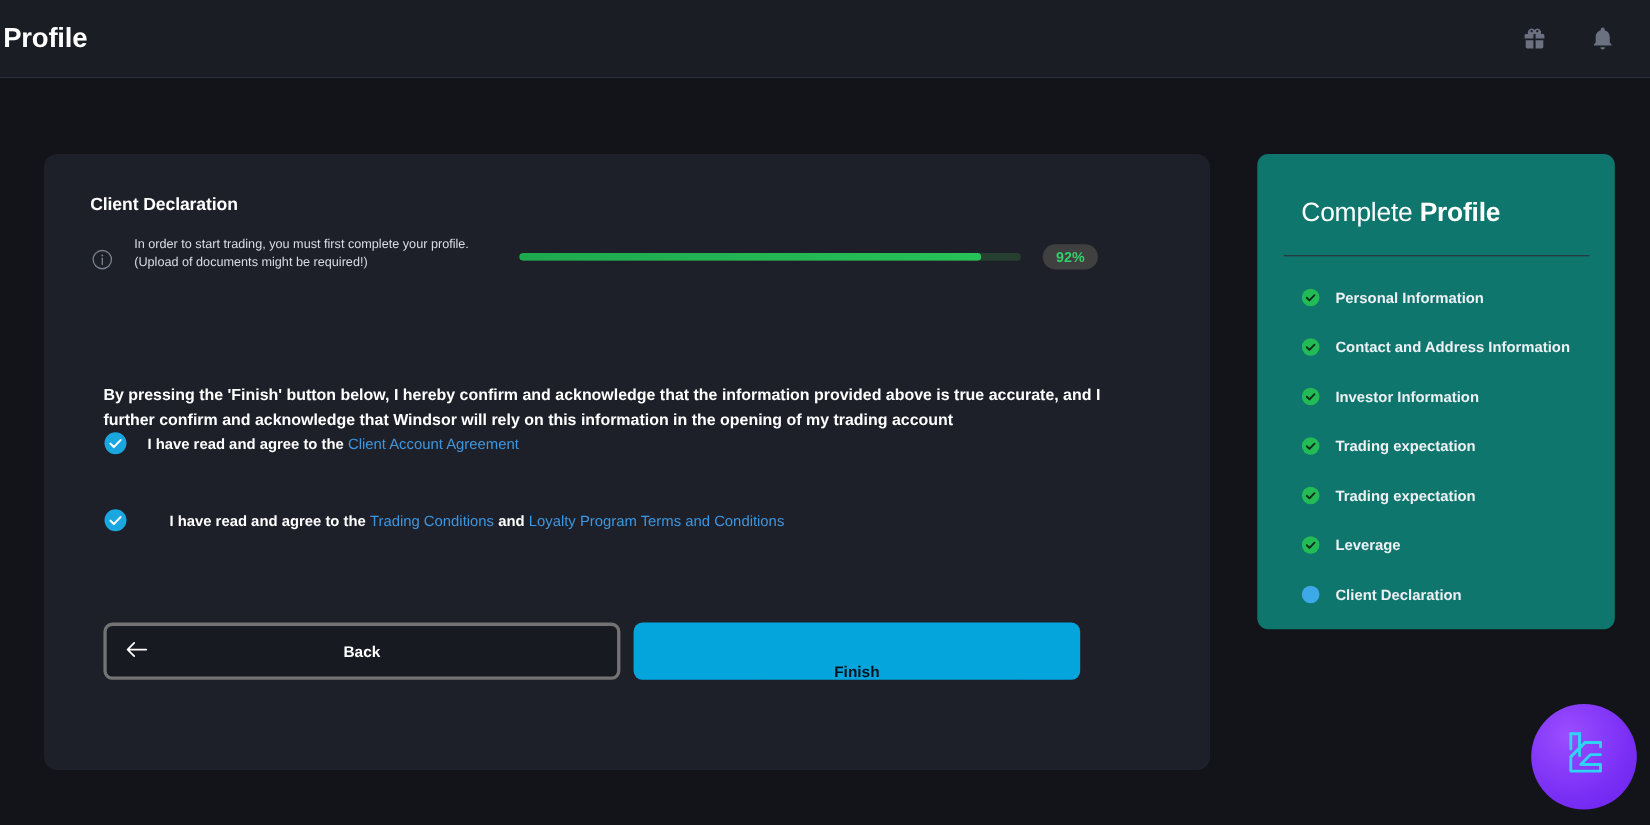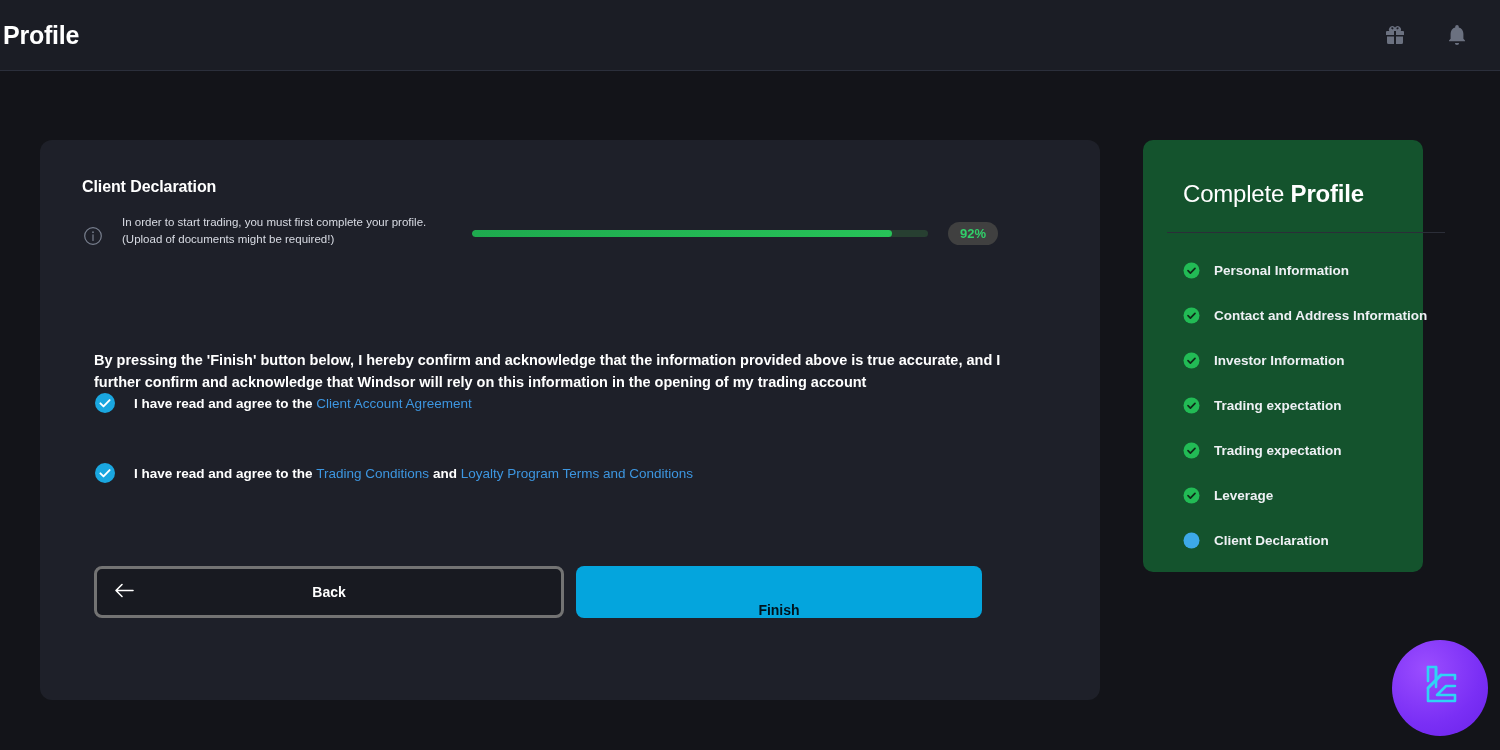--- a/index.html
+++ b/index.html
@@ -66,21 +66,21 @@
 
   .declaration {
     position: absolute; left: 54px; top: 172px; width: 945px;
     font-size: 14.5px; line-height: 22px; font-weight: 700; color: #ffffff; margin-top: 37px;
   }
 
   .agree-row {
     position: absolute; left: 54px; display: flex; align-items: center;
   }
   .agree-row.r1 { top: 252px; }
-  .agree-row.r2 { top: 322px; }
+  .agree-row.r2 { top: 322px; gap: 20px; }
   .chk { width: 22px; height: 22px; flex: 0 0 22px; cursor: pointer; }
   .agree-text {
     margin-left: 18px; font-size: 13.5px; font-weight: 700; color: #ffffff; white-space: nowrap;
   }
   .agree-text a { color: #3d96e0; text-decoration: none; font-weight: 400; cursor: pointer; }
   .agree-text .conj { color: #ffffff; font-weight: 700; }
 
   .btn-row { position: absolute; left: 54px; top: 426px; display: flex; gap: 12px; }
   .btn-back {
     width: 470px; height: 52px; background: #181a21; border: 3px solid #737373;
@@ -91,22 +91,22 @@
   .btn-back span { font-size: 14px; font-weight: 700; color: #ffffff; }
   .btn-finish {
     width: 406px; height: 52px; background: #04a5dd; border-radius: 8px;
     display: flex; align-items: flex-end; justify-content: center; cursor: pointer;
   }
   .btn-finish span { font-size: 14px; font-weight: 700; color: #00131c; }
 
   
   .side-card {
     position: absolute; left: 1143px; top: 140px;
-    width: 280px; height: 432px;
-    background: #14532d; border-radius: 10px;
+    width: 325px; height: 432px;
+    background: #0f766e; border-radius: 10px;
   }
   .side-title {
     position: absolute; left: 40px; top: 40px;
     font-size: 24px; color: #ffffff; letter-spacing: -0.2px; white-space: nowrap;
   }
   .side-title .thin { font-weight: 400; }
   .side-title .bold { font-weight: 700; }
   .side-divider {
     position: absolute; left: 24px; top: 92px; width: 278px; height: 1px; background: #2b2e38;
   }

